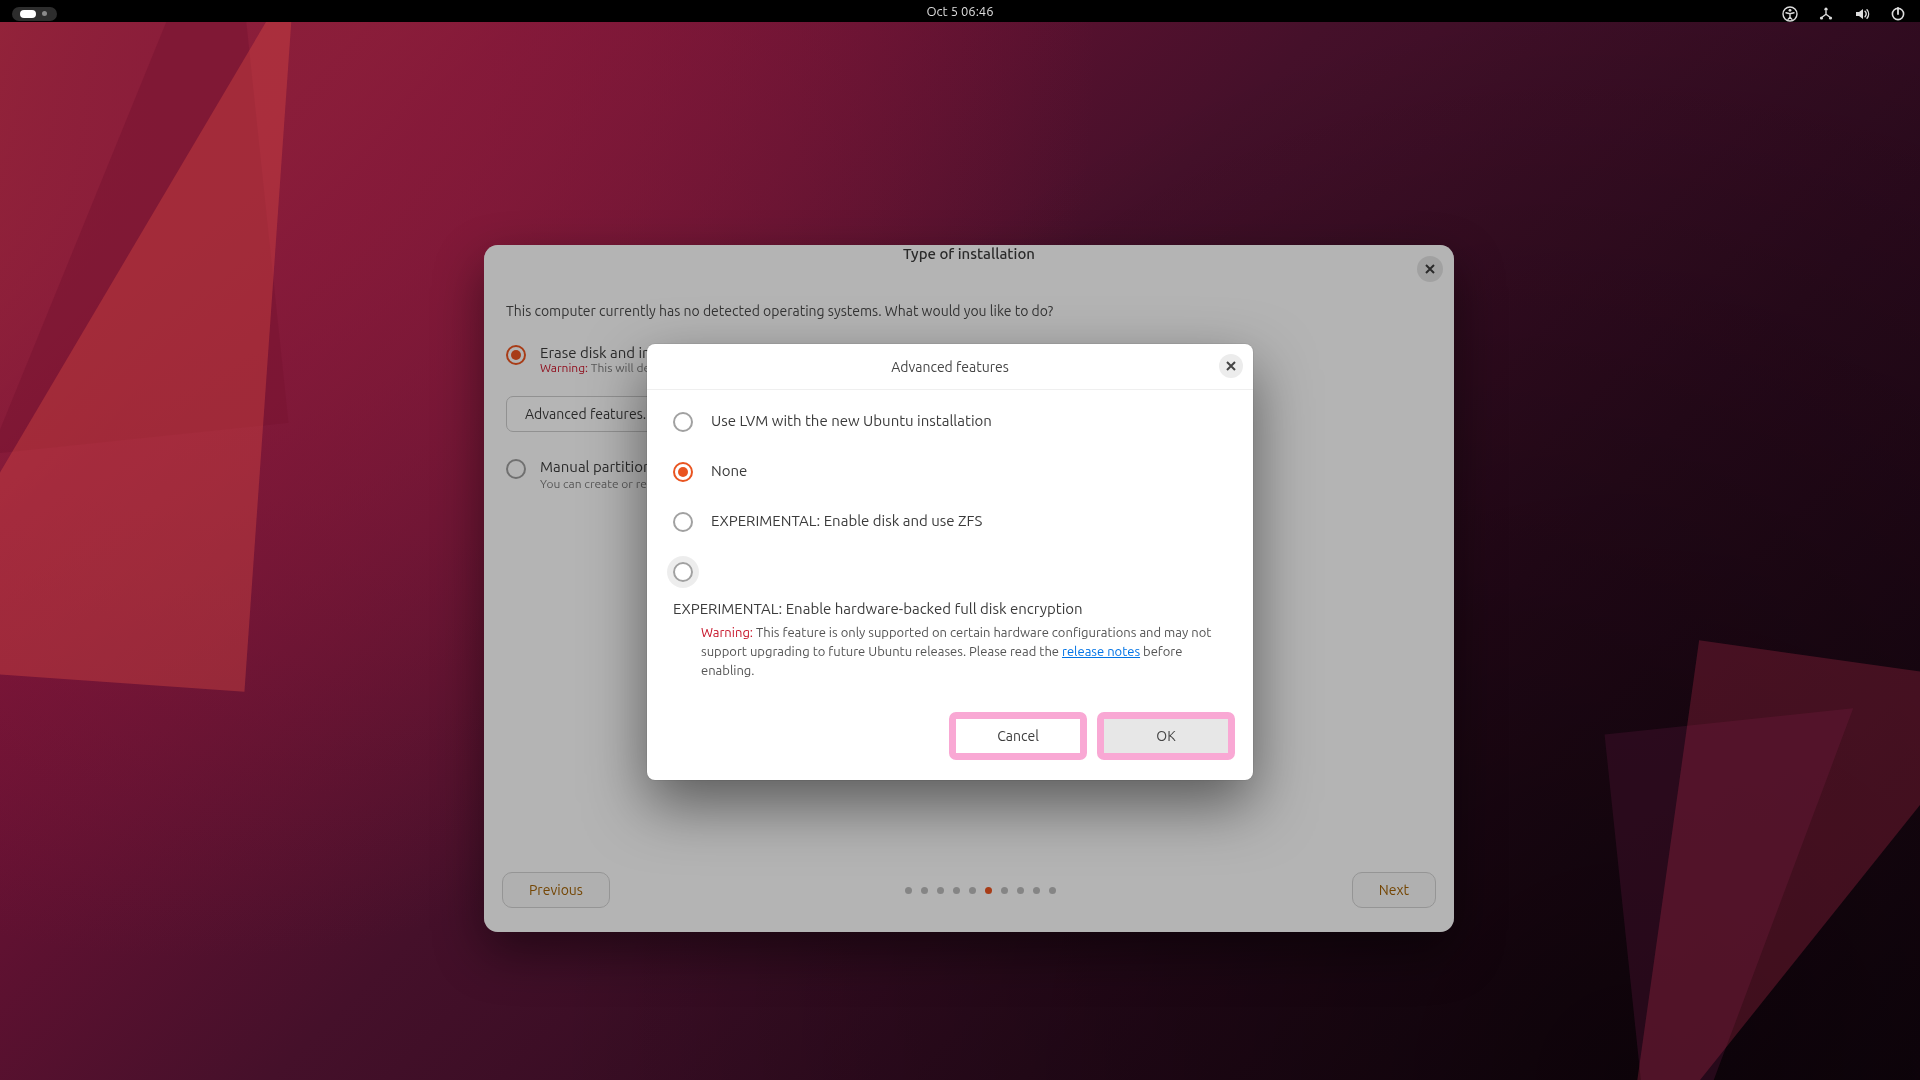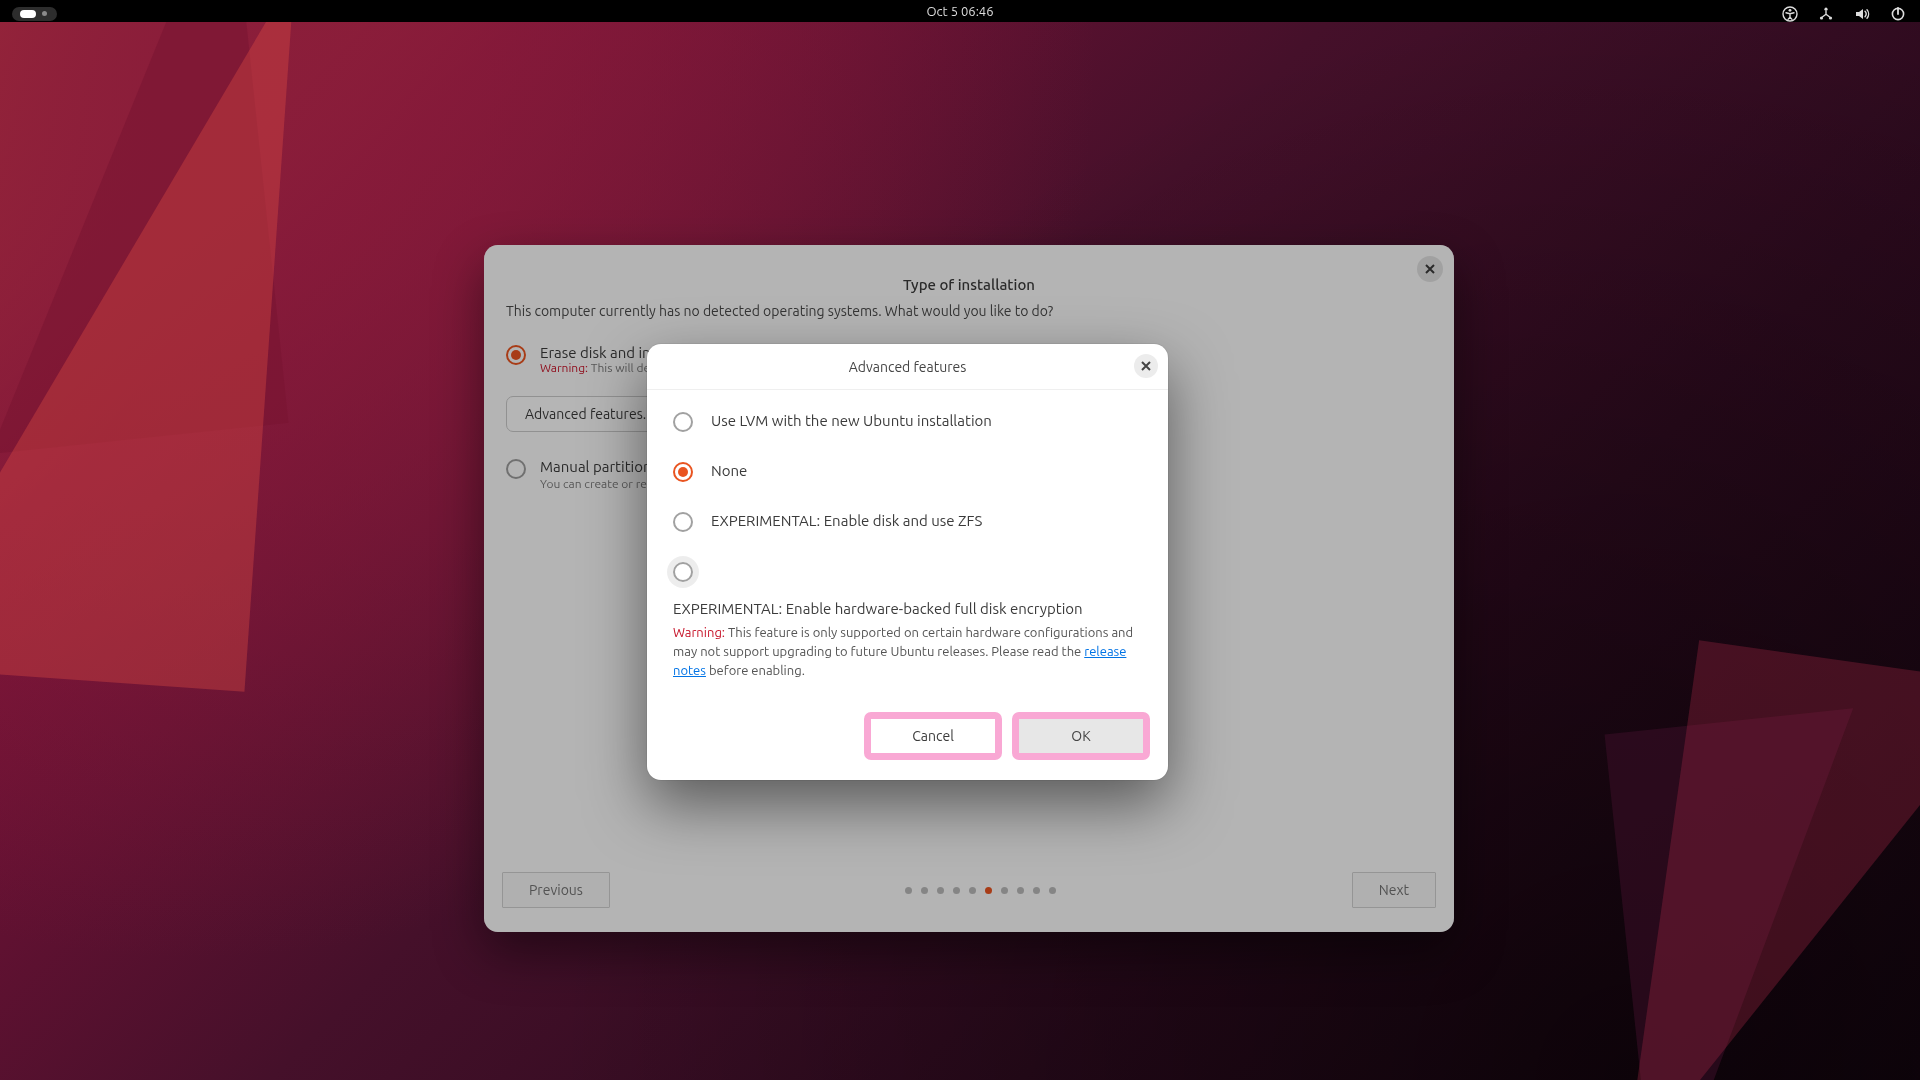--- a/index.html
+++ b/index.html
@@ -47,21 +47,21 @@
 .install-window {
   position: absolute; left: 484px; top: 245px;
   width: 970px; height: 687px;
   background: #fafafa;
   border-radius: 14px;
   box-shadow: 0 20px 50px rgba(0,0,0,0.45);
   display: flex; flex-direction: column;
 }
 .install-header {
   position: relative; height: 48px;
-  display: flex; align-items: flex-end; justify-content: center;
+  display: flex; align-items: flex-start; justify-content: center;
   color: #3b3b3b; font-size: 15px; font-weight: 500;
 }
 .hdr-close {
   position: absolute; right: 11px; top: 11px; width: 26px; height: 26px;
   border-radius: 50%; background: #e0e0e0; display: flex; align-items: center; justify-content: center;
   cursor: pointer;
 }
 .hdr-close svg { width: 10px; height: 10px; stroke: #3b3b3b; stroke-width: 2; fill: none; }
 .install-body {
   flex: 1; padding: 10px 22px 0 22px; color: #3b3b3b; font-size: 14px;
@@ -82,37 +82,37 @@
 .opt-sub { font-size: 12px; color: #7a7a7a; margin-top: 2px; }
 .af-button {
   margin: 16px 0 26px 0; padding: 9px 18px;
   border: 1px solid #c9c9c9; border-radius: 7px; background: #fbfbfb;
   font-size: 14px; color: #3b3b3b; cursor: pointer;
 }
 .install-footer {
   height: 70px; display: flex; align-items: center; justify-content: space-between; padding: 0 18px 14px;
 }
 .nav-btn {
-  padding: 9px 26px; border: 1px solid #cfcfcf; border-radius: 1px; background: #f4f4f4;
-  font-size: 14px; color: #737373; cursor: pointer;
+  padding: 9px 26px; border: 1px solid #cfcfcf; border-radius: 10px; background: #f4f4f4;
+  font-size: 14px; color: #a16207; cursor: pointer;
 }
 .pager { display: flex; gap: 9px; }
 .pager .pd { width: 7px; height: 7px; border-radius: 50%; background: #b9b9b9; }
 .pager .pd.active { background: #e95420; }
 
 
 .dim-overlay {
   position: absolute; inset: 0; background: rgba(0,0,0,0.28); border-radius: 14px;
 }
 
 
 .modal {
   position: absolute; left: 647px; top: 344px;
-  width: 521px;
-  background: #fff; border-radius: 14px;
+  width: 606px;
+  background: #fff; border-radius: 8px;
   box-shadow: 0 24px 60px rgba(0,0,0,0.5), 0 0 0 1px rgba(0,0,0,0.05);
   display: flex; flex-direction: column;
   z-index: 50;
 }
 .modal-header {
   position: relative; height: 46px;
   display: flex; align-items: center; justify-content: center;
   font-size: 14px; color: #454545; border-bottom: 1px solid #efefef;
 }
 .modal-close {
@@ -131,21 +131,21 @@
 .mradio.selected::after {
   content: ""; display: block; width: 10px; height: 10px; border-radius: 50%; background: #e95420;
   position: absolute; top: 3px; left: 3px;
 }
 .mradio.hover-ring { box-shadow: 0 0 0 6px rgba(0,0,0,0.07); }
 .mopt-label { font-size: 15px; color: #3b3b3b; }
 .sub-check { display: flex; align-items: flex-start; gap: 14px; margin: -6px 0 30px 38px; opacity: 0.55; }
 .check-box { width: 18px; height: 18px; border-radius: 5px; background: #d5d5d5; flex: none; margin-top: 1px; }
 .sub-check .sc-label { font-size: 15px; color: #6a6a6a; }
 .sub-check .sc-hint { font-size: 12px; color: #8a8a8a; margin-top: 4px; }
-.mopt-detail { font-size: 13px; line-height: 1.45; margin-top: 6px; }
+.mopt-detail { font-size: 13px; line-height: 1.45; margin-top: 6px; margin-left: 28px; }
 .mopt-detail .warn-lbl { color: #c7162b; }
 .mopt-detail .warn-txt { color: #545454; }
 .mopt-detail a { color: #0073e5; text-decoration: underline; cursor: pointer; }
 .modal-footer {
   display: flex; justify-content: flex-end; gap: 10px; padding: 12px 18px 20px;
 }
 .modal-footer .btn {
   padding: 9px 0; width: 138px; text-align: center;
   border: 7px solid #f9a8d4; border-radius: 7px; font-size: 14px; cursor: pointer;
 }

